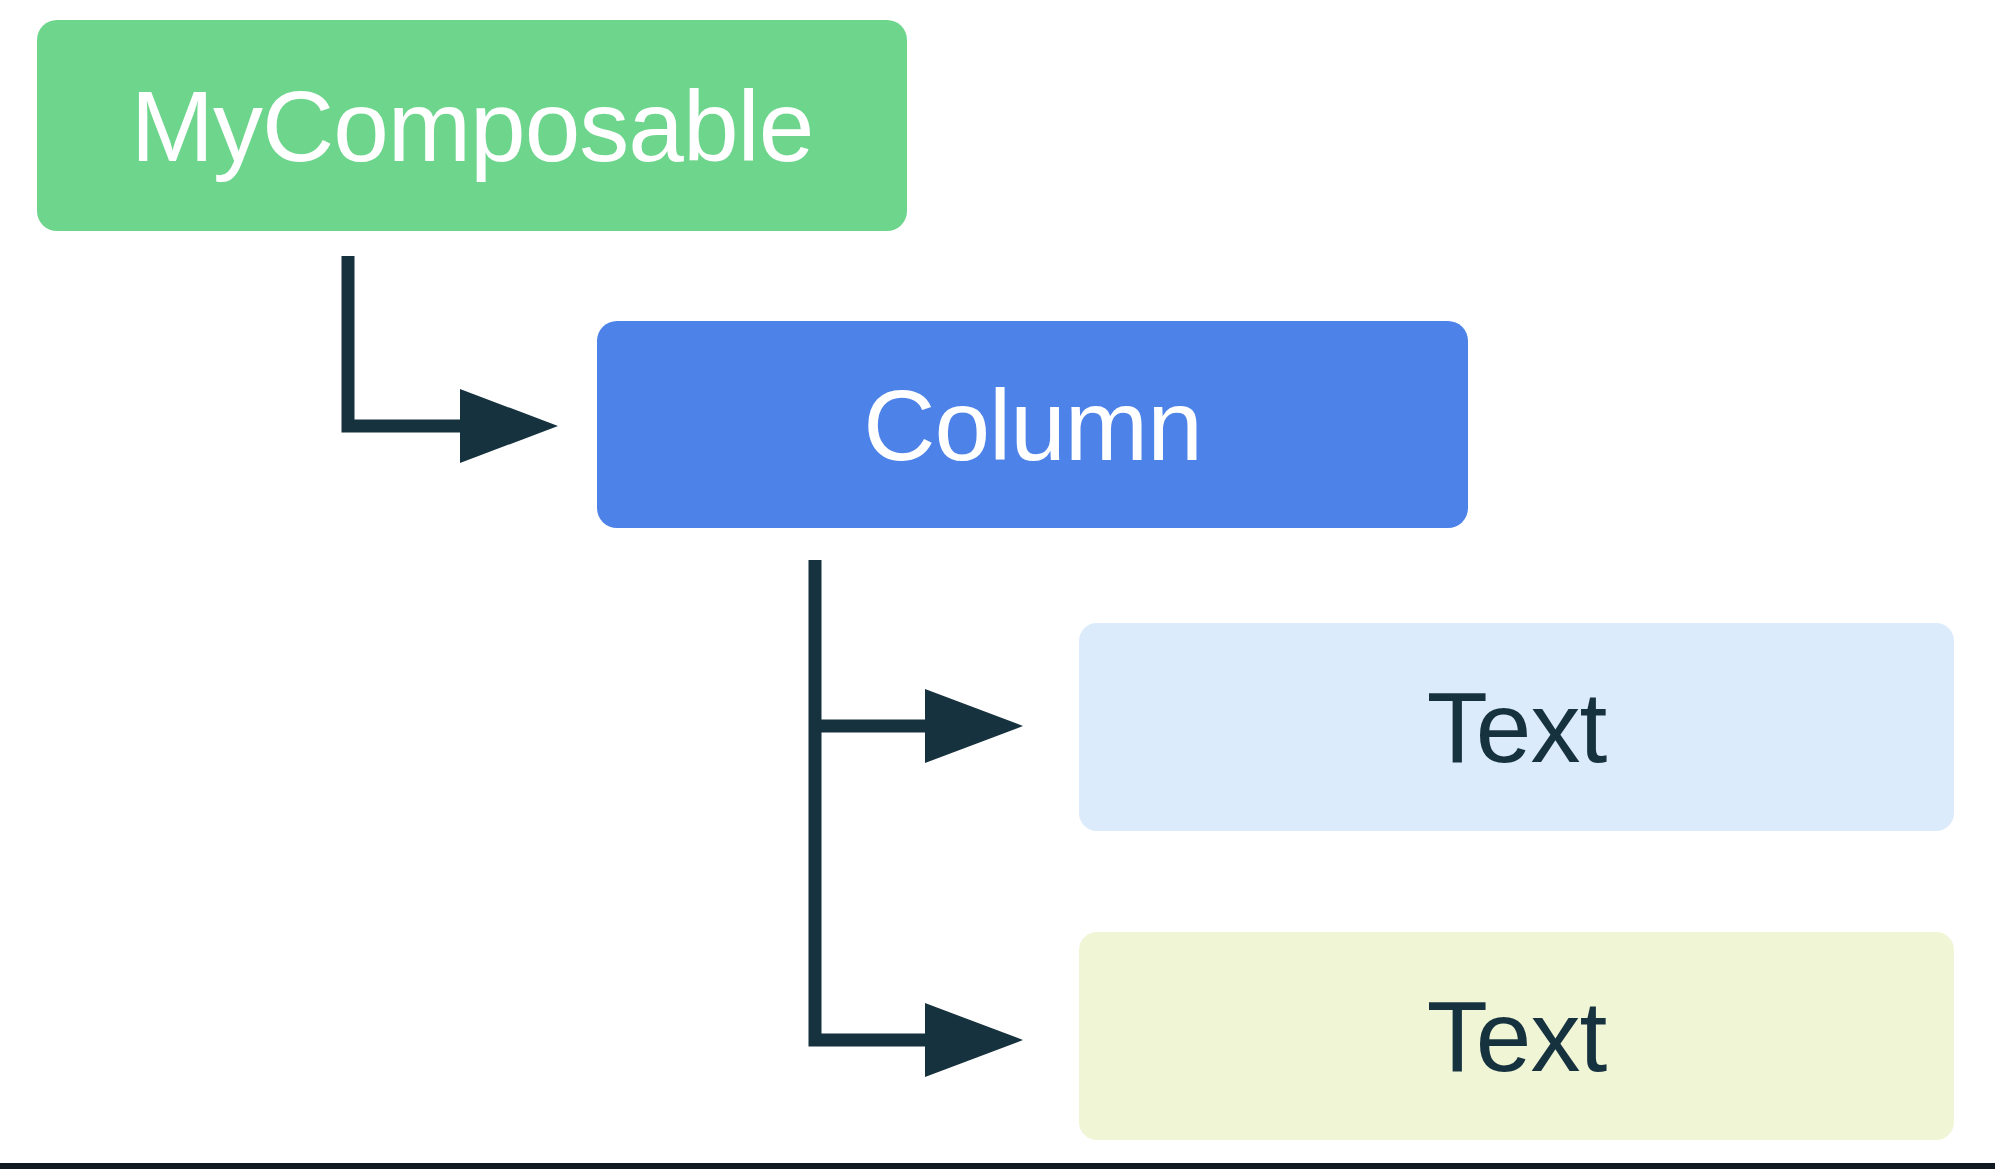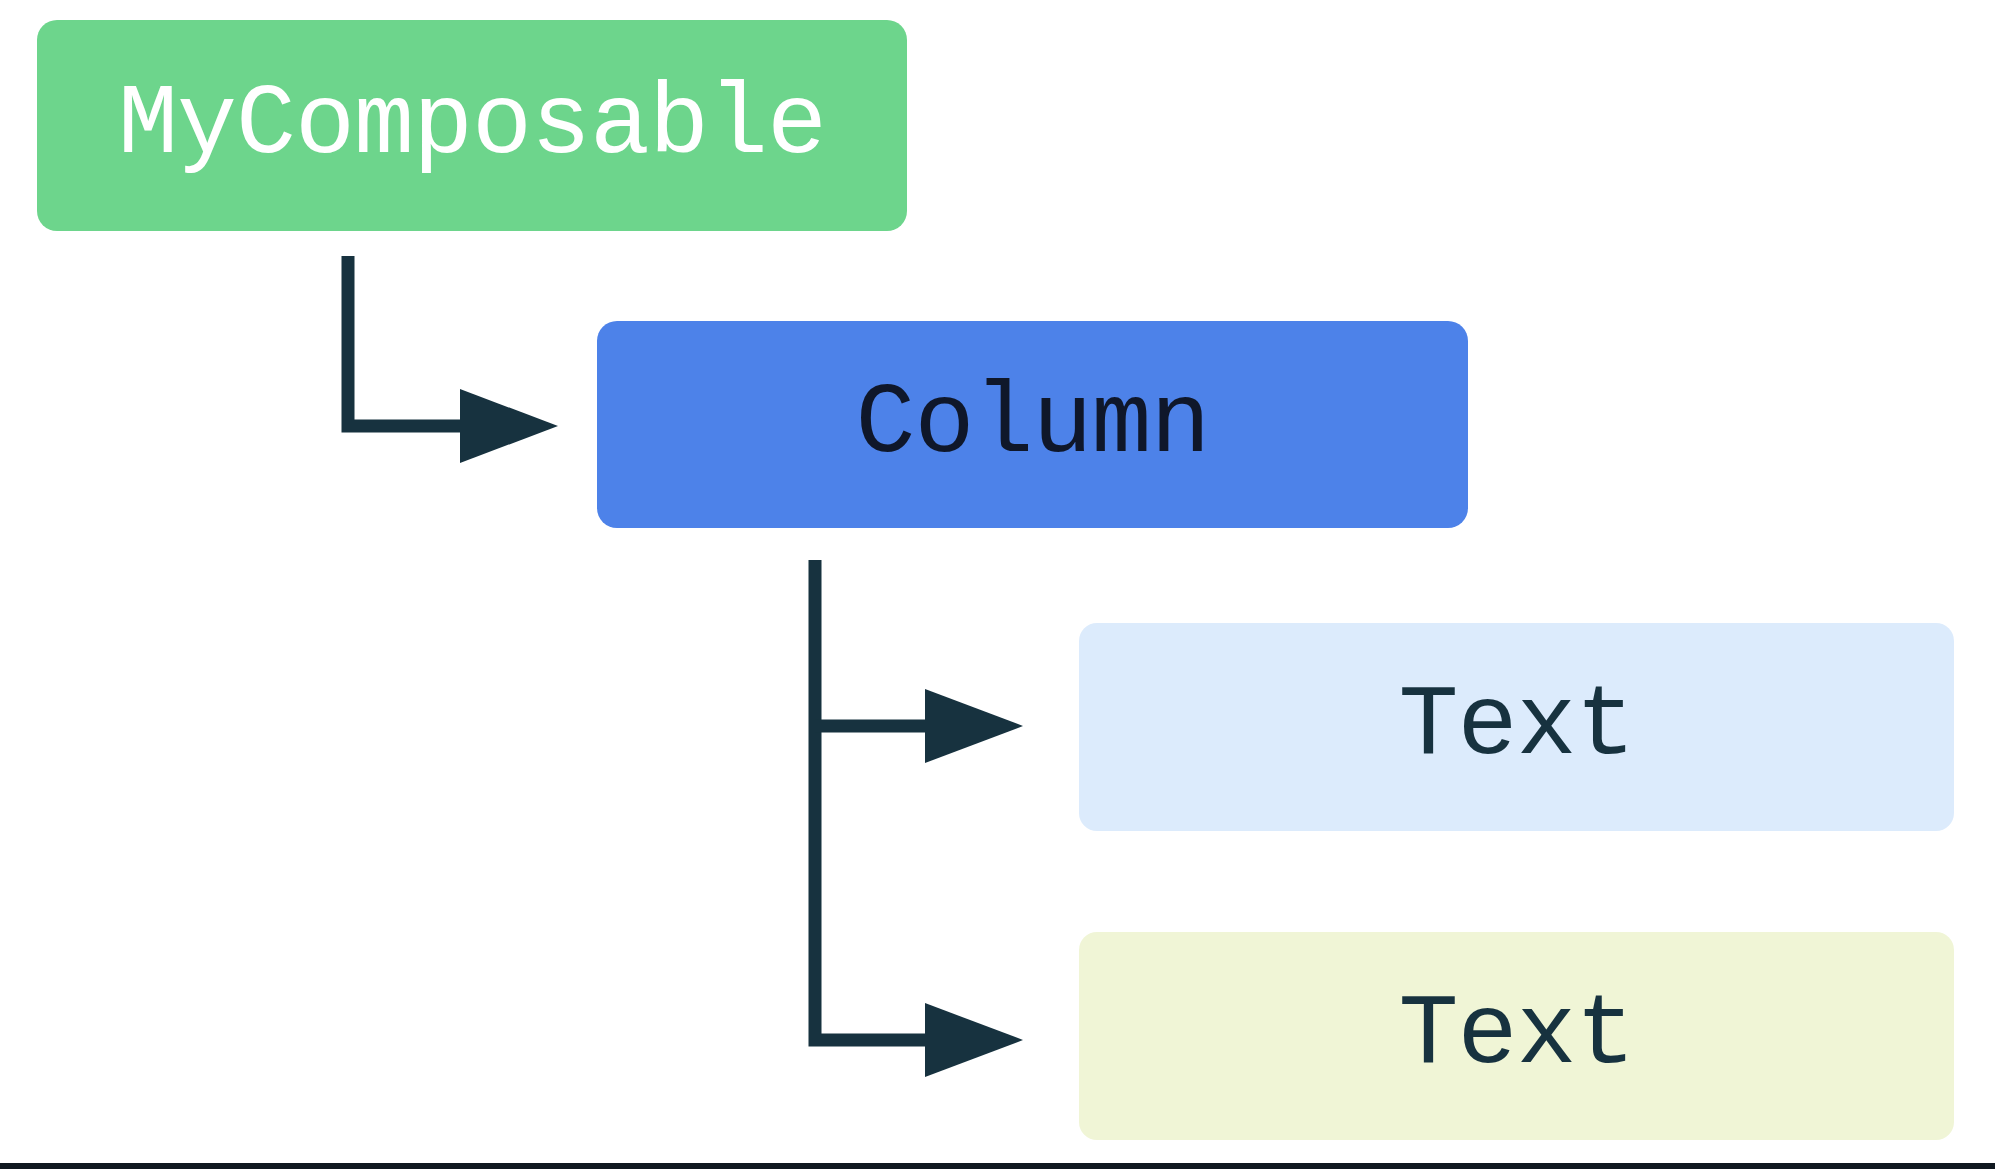--- a/index.html
+++ b/index.html
@@ -6,21 +6,21 @@
     margin: 0;
     padding: 0;
     background: #ffffff;
   }
   .stage {
     position: relative;
     width: 1995px;
     height: 1170px;
     background: #ffffff;
     overflow: hidden;
-    font-family: Liberation Mono, monospace;
+    font-family: Liberation Sans, sans-serif;
   }
   .node {
     position: absolute;
     display: flex;
     align-items: center;
     justify-content: center;
     border-radius: 20px;
     font-size: 100px;
     font-weight: 400;
     letter-spacing: -1px;
@@ -60,21 +60,21 @@
 
     <path d="M815 726 L927 726" fill="none" stroke-width="13" stroke="#17323F"></path>
     <polygon points="925,689 925,763 1023,726" fill="#17323F"></polygon>
     <polygon points="925,1003 925,1077 1023,1040" fill="#17323F"></polygon>
   </svg>
 
   <div class="node node-mycomposable" style="background: rgb(109, 213, 140); color: rgb(255, 255, 255);">
     <span>MyComposable</span>
   </div>
 
-  <div class="node node-column" style="background: rgb(77, 130, 233); color: #0f172a;">
+  <div class="node node-column" style="background: rgb(77, 130, 233); color: #ffffff;">
     <span>Column</span>
   </div>
 
   <div class="node node-text-1" style="background: rgb(220, 235, 252); color: rgb(23, 50, 63);">
     <span>Text</span>
   </div>
 
   <div class="node node-text-2" style="background: rgb(240, 245, 214); color: rgb(23, 50, 63);">
     <span>Text</span>
   </div>

